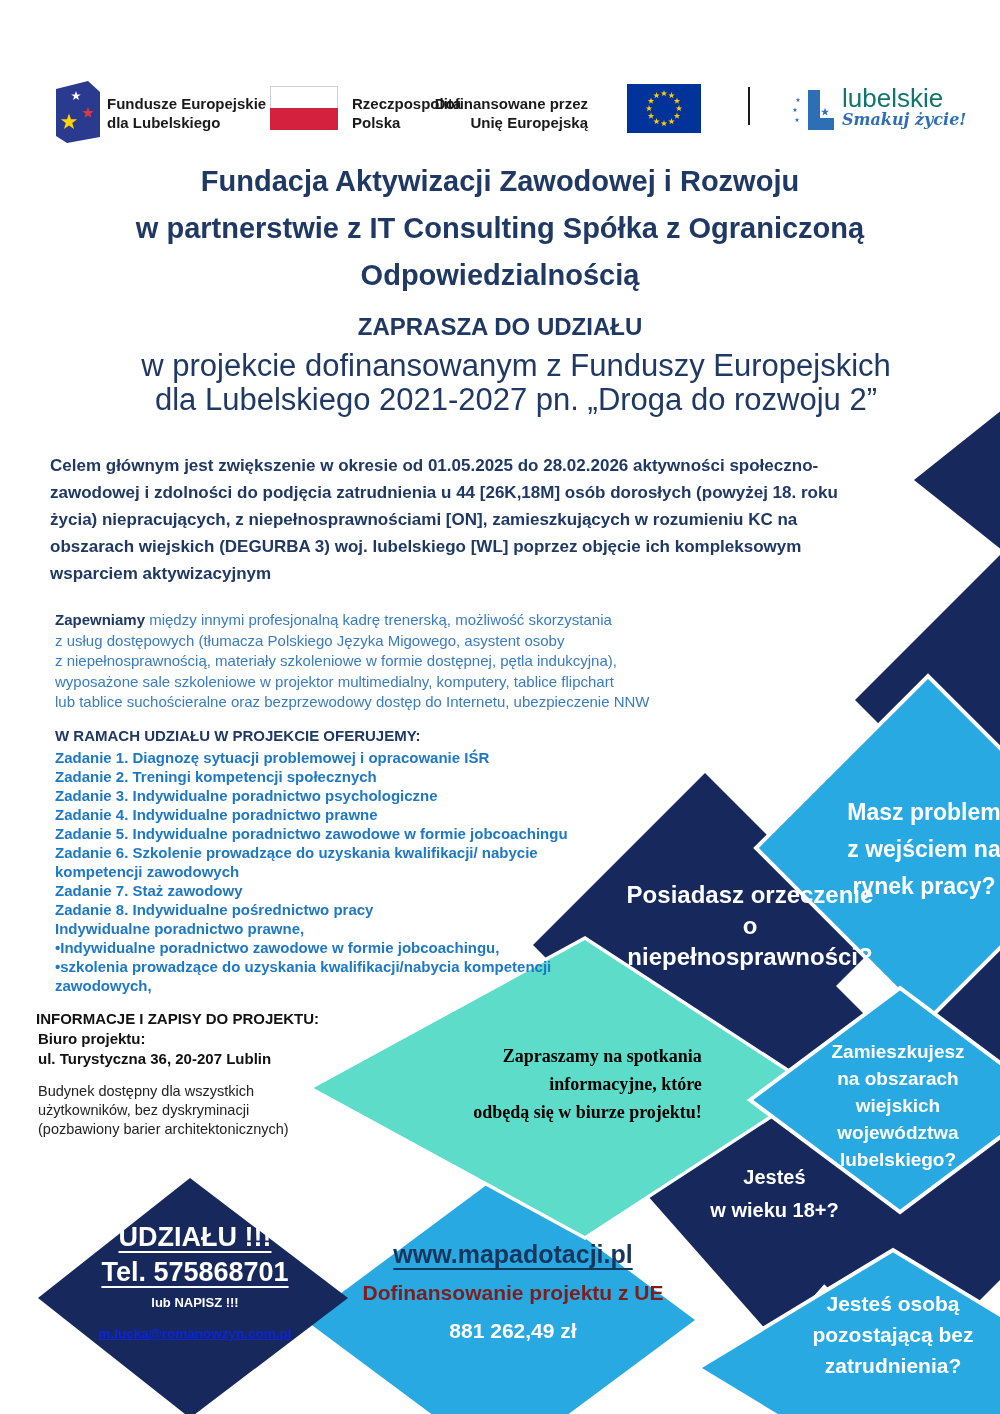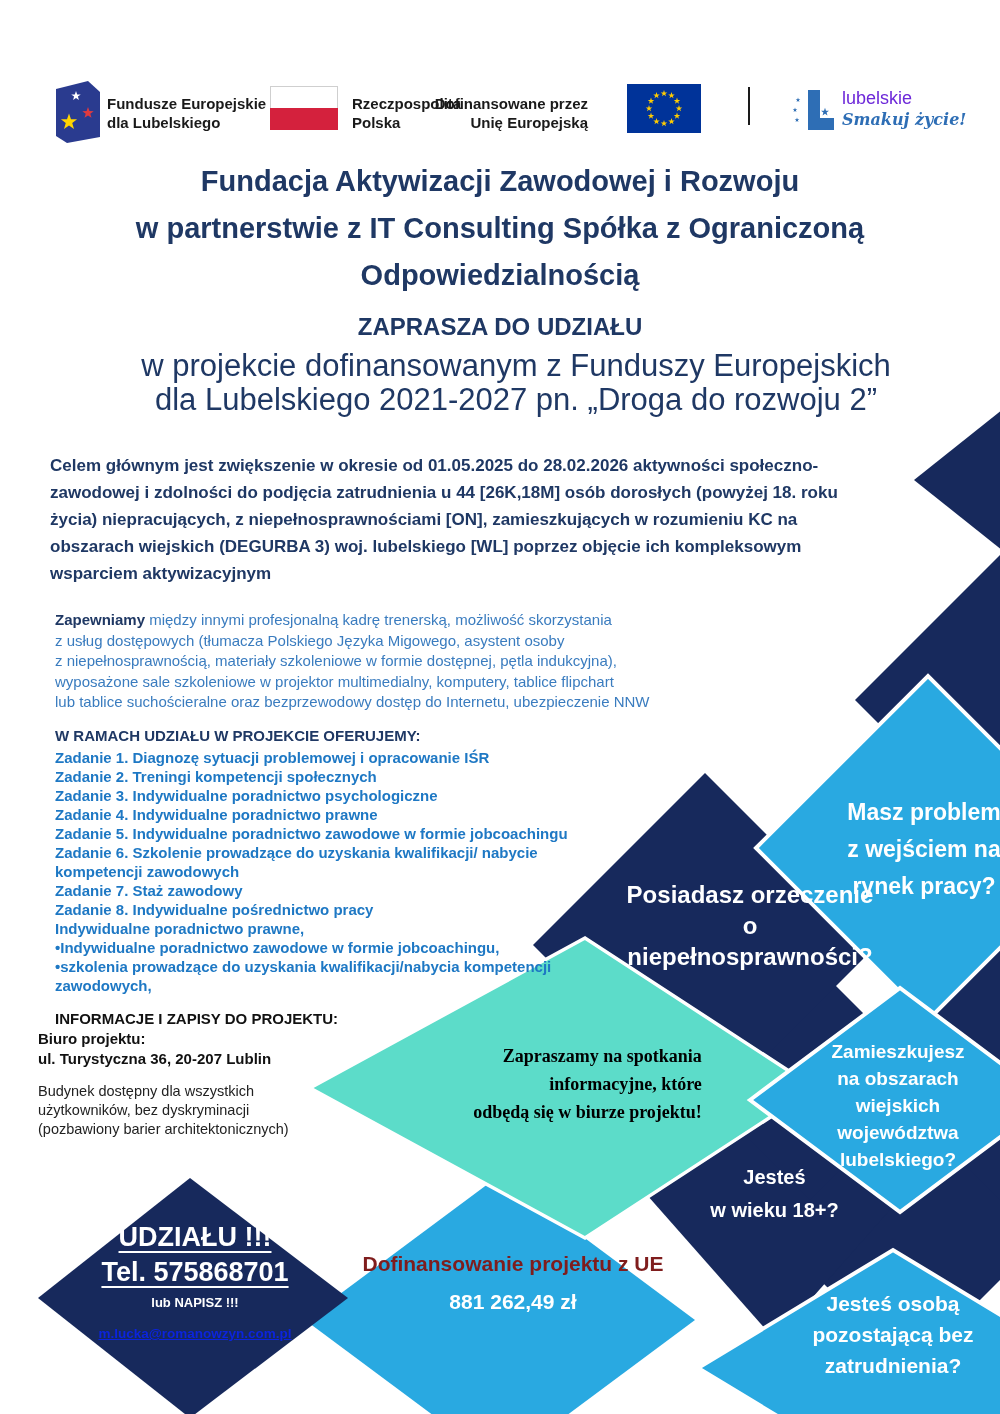--- a/index.html
+++ b/index.html
@@ -15,21 +15,21 @@
   .title-block{left:0;top:158px;width:1000px;text-align:center;color:#1F3864;}
   .title-main{font-size:29px;line-height:47px;font-weight:bold;}
   .title-invite{font-size:24px;font-weight:bold;margin-top:14px;}
   .title-sub{font-size:31px;line-height:34px;font-weight:normal;margin-top:8px;padding-left:32px;}
   
   .goal{left:50px;top:452px;width:905px;font-size:17px;line-height:27px;font-weight:bold;color:#1F3864;}
   .assure{left:55px;top:610px;width:650px;font-size:15px;line-height:20.5px;color:#3A7CBF;}
   .assure .lead{font-weight:bold;color:#1F3864;}
   .offer-h{left:55px;top:727px;font-size:15px;font-weight:bold;color:#1F3864;}
   .offer{left:55px;top:748px;width:580px;font-size:15px;line-height:19px;font-weight:bold;color:#1E78C4;}
-  .info-h{left:55px;top:1010px;font-size:15px;font-weight:bold;color:#111;}
+  .info-h{left:36px;top:1010px;font-size:15px;font-weight:bold;color:#111;}
   .info-o{left:38px;top:1030px;font-size:15px;font-weight:bold;color:#111;}
   .info-a{left:38px;top:1050px;font-size:15px;font-weight:bold;color:#111;}
   .info-acc{left:38px;top:1082px;font-size:14.5px;line-height:19px;color:#222;}
   
   .dtx{display:flex;align-items:center;justify-content:center;text-align:center;
        color:#fff;font-weight:bold;white-space:pre-line;}
   #t-masz{left:793px;top:788px;width:262px;height:122px;font-size:23px;line-height:37px;}
   #t-posiadasz{left:625px;top:893px;width:250px;height:64px;font-size:24px;line-height:31px;}
   #t-zamiesz{left:798px;top:1038px;width:200px;height:135px;font-size:19px;line-height:27px;}
   #t-18{left:672px;top:1158px;width:205px;height:72px;font-size:20px;line-height:33px;}
@@ -39,21 +39,21 @@
   
   .contact-z{left:55px;top:1222px;width:280px;text-align:center;color:#fff;}
   .cz-call{font-size:27px;font-weight:bold;text-decoration:underline;text-underline-offset:5px;text-decoration-thickness:2px;}
   .cz-phone{font-size:27px;font-weight:bold;margin-top:4px;text-decoration:underline;text-underline-offset:5px;text-decoration-thickness:2px;}
   .cz-write{font-size:13px;font-weight:bold;margin-top:7px;}
   .cz-mail{display:block;margin-top:16px;font-size:13.5px;font-weight:bold;color:#0B24DD;text-decoration:underline;}
   .contact-i{left:335px;top:1240px;width:356px;text-align:center;}
   .ci-web{display:inline-block;font-size:25px;font-weight:bold;color:#17365D;text-decoration:underline;text-underline-offset:5px;}
   .ci-lbl{font-size:21px;font-weight:bold;color:#7f1d1d;margin-top:12px;}
   .ci-amt{font-size:21px;font-weight:bold;color:#fff;margin-top:14px;}
-  .lub-name{font-size:18px;color:#6d28d9;font-weight:500;line-height:24px;}
+  .lub-name{font-size:26px;color:#0f766e;font-weight:500;line-height:24px;}
   .lub-tag{font-size:16px;color:#2E6EB5;font-style:italic;font-weight:bold;font-family:"DejaVu Serif",serif;}
 </style>
 </head>
 <body>
 
 <div class="poster">
 
   <svg class="shapes" width="1000" height="1414" viewBox="0 0 1000 1414">
     <defs>
       <path id="star" d="M0,-1 0.235,-0.324 0.951,-0.309 0.380,0.124 0.588,0.809 0,0.4 -0.588,0.809 -0.380,0.124 -0.951,-0.309 -0.235,-0.324 Z"></path>
@@ -203,17 +203,18 @@
 odbędą się w biurze projektu!</div>
 
   <div class="txt contact-z">
     <div class="cz-call">UDZIAŁU !!!</div>
     <div class="cz-phone">Tel. 575868701</div>
     <div class="cz-write">lub NAPISZ !!!</div>
     <a class="cz-mail" href="#">m.lucka@romanowzyn.com.pl</a>
   </div>
 
   <div class="txt contact-i">
+    <a class="ci-web" href="#">www.mapadotacji.pl</a>
     <div class="ci-lbl">Dofinansowanie projektu z UE</div>
     <div class="ci-amt">881 262,49 zł</div>
   </div>
 
 </div>
 
 </body></html>

